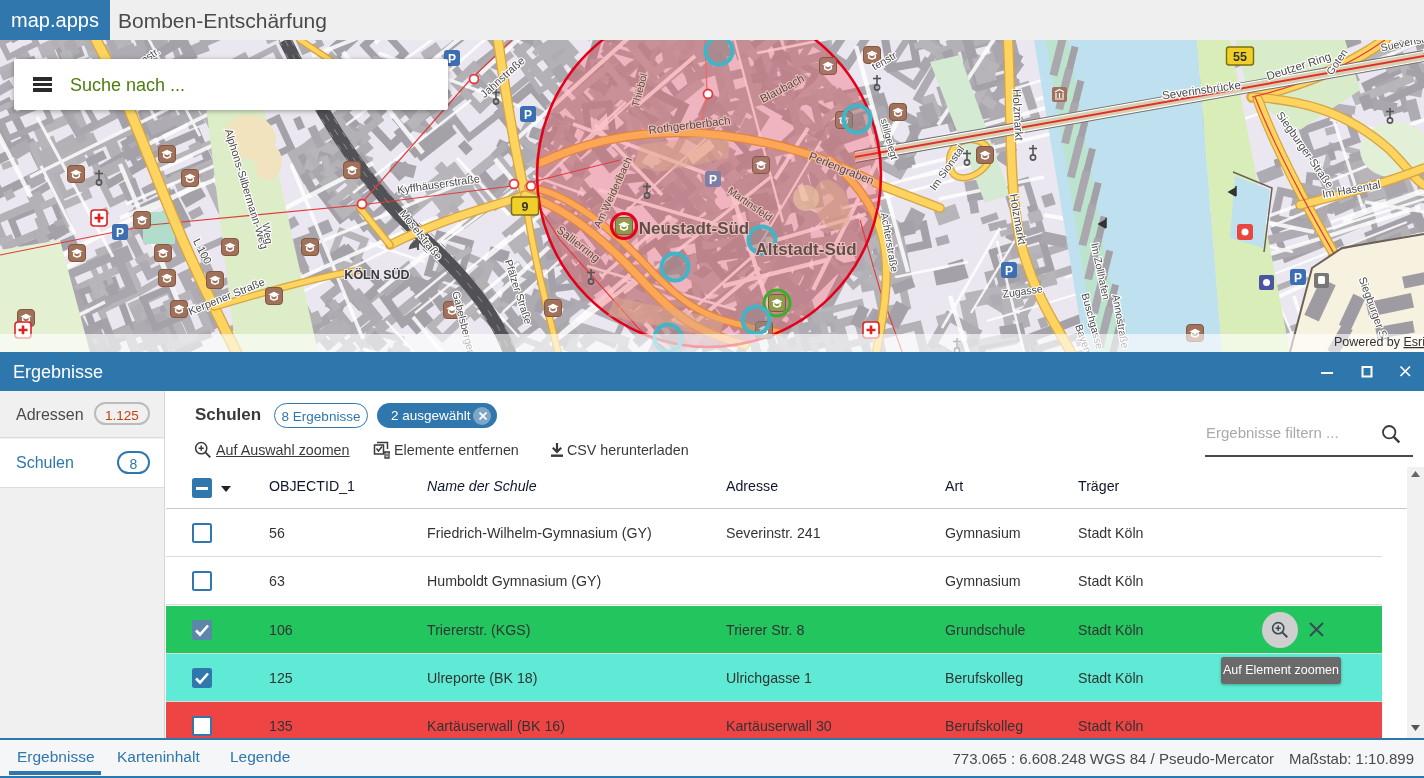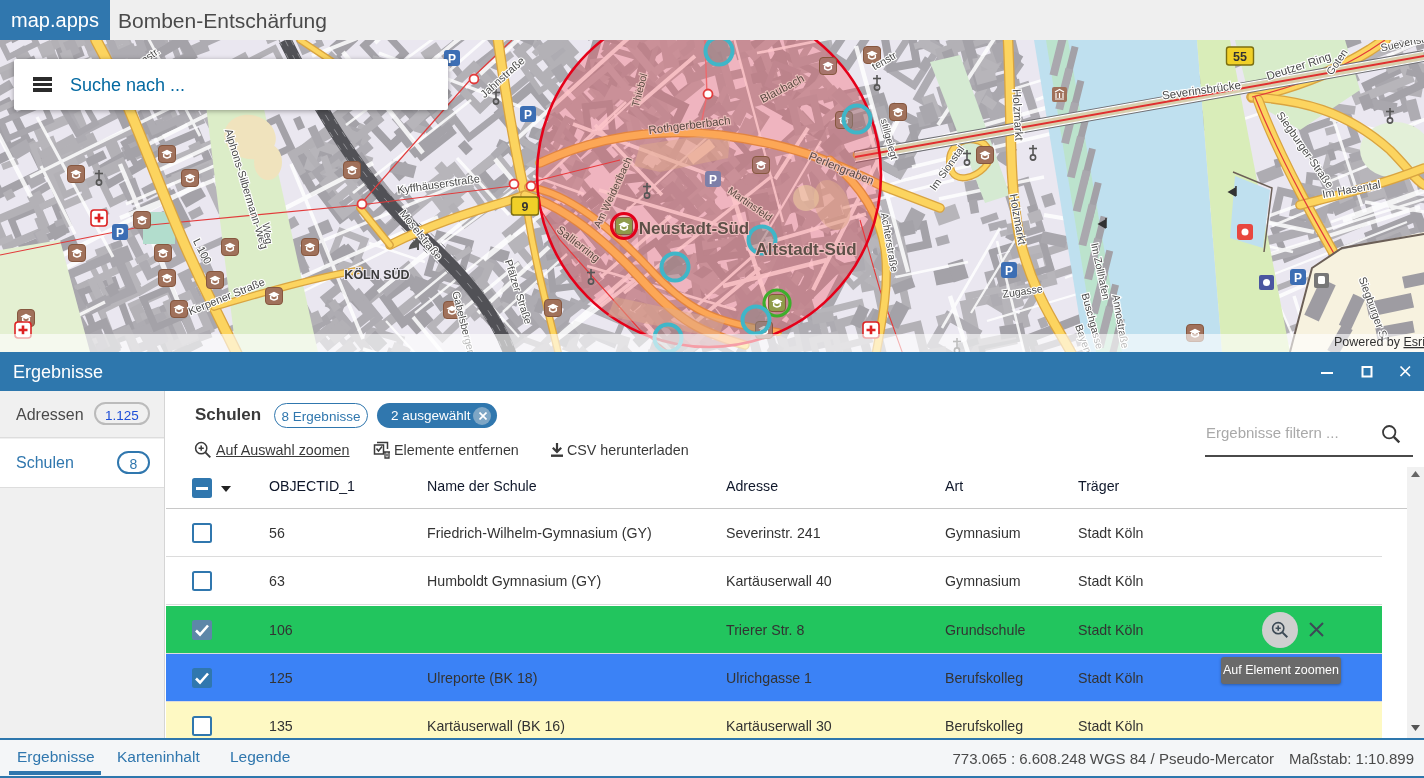--- a/index.html
+++ b/index.html
@@ -3,21 +3,21 @@
 *{margin:0;padding:0;box-sizing:border-box;}
 html,body{width:1424px;height:778px;overflow:hidden;font-family:"Liberation Sans",sans-serif;}
 .abs{position:absolute;}
 #header{left:0;top:0;width:1424px;height:40px;background:#efefef;}
 #logo{left:0;top:0;width:110px;height:40px;background:#3077ae;color:#fff;font-size:20px;line-height:40px;text-align:center;}
 #apptitle{left:118px;top:0;height:40px;line-height:41px;font-size:21px;color:#4a4a4a;}
 #map{left:0;top:40px;width:1424px;height:312px;overflow:hidden;background:#eae7f0;}
 #searchbox{left:14px;top:59px;width:434px;height:51px;background:#fff;border-radius:2px;box-shadow:0 1px 5px rgba(0,0,0,.35);}
 #hamb{left:33px;top:77px;width:19px;height:15px;}
 #hamb div{position:absolute;left:0;width:19px;height:3.6px;background:#2b2b2b;}
-#searchph{left:70px;top:59px;height:51px;line-height:52px;font-size:18px;color:#0369a1;}
+#searchph{left:70px;top:59px;height:51px;line-height:52px;font-size:18px;color:#4d7c0f;}
 #titlebar{left:0;top:352px;width:1424px;height:39px;background:#2e77ad;}
 #tbtitle{left:13px;top:0;height:39px;line-height:40px;font-size:18px;color:#fff;}
 #content{left:0;top:391px;width:1424px;height:347px;background:#fff;}
 #sidebar{left:0;top:0;width:165px;height:347px;background:#f0f0f0;border-right:1px solid #d5d5d5;}
 .sbrow{left:0;width:164px;height:47px;border-bottom:1px solid #ddd;}
 .sbrow .t{position:absolute;left:16px;top:0;height:47px;line-height:48px;font-size:16px;}
 .pill{position:absolute;border-radius:13px;text-align:center;}
 #main{left:166px;top:0;width:1258px;height:347px;}
 #h-schulen{left:29px;top:14px;font-size:17px;font-weight:bold;color:#3a3a3a;}
 .chippo{top:12px;height:25px;border-radius:13px;font-size:13.5px;line-height:25px;text-align:center;}
@@ -1439,21 +1439,21 @@
       <rect x="5" y="20" width="12" height="2" fill="#fff"></rect>
       <rect x="46.5" y="15" width="9" height="9.5" fill="none" stroke="#fff" stroke-width="2"></rect>
       <path d="M84.5,14.5 L94,24 M94,14.5 L84.5,24" stroke="#fff" stroke-width="1.7"></path>
     </svg>
 </div>
 
 <div id="content" class="abs">
   <div id="sidebar" class="abs">
     <div class="sbrow abs" style="top:0;background:#f0f0f0;">
       <div class="t" style="color:#4a4a4a;">Adressen</div>
-      <div class="pill" style="left:94px;top:11px;width:56px;height:23px;border:2px solid #bbb;color:#1d4ed8;font-size:13.5px;line-height:23px;">1.125</div>
+      <div class="pill" style="left:94px;top:11px;width:56px;height:23px;border:2px solid #bbb;color:#c2410c;font-size:13.5px;line-height:23px;">1.125</div>
     </div>
     <div class="sbrow abs" style="top:48px;background:#fff;height:49px;">
       <div class="t" style="color:#3077ae;">Schulen</div>
       <div class="pill" style="left:117px;top:12px;width:33px;height:23px;border:2px solid #3077ae;color:#3077ae;font-size:14px;line-height:23px;">8</div>
     </div>
   </div>
   <div id="main" class="abs">
     <div id="h-schulen" class="abs">Schulen</div>
     <div class="chippo abs" style="left:108px;width:94px;border:1.5px solid #3077ae;color:#3077ae;">8 Ergebnisse</div>
     <div class="chippo abs" style="left:211px;width:120px;background:#3077ae;color:#fff;">
@@ -1486,74 +1486,74 @@
         <circle cx="8.2" cy="8.2" r="6.2" fill="none" stroke="#3a3a3a" stroke-width="1.8"></circle>
         <path d="M12.8,12.8 L18.3,18.3" stroke="#3a3a3a" stroke-width="2.4"></path>
       </svg>
     <div id="filterline" class="abs"></div>
 
     <div id="hcb">
         <div></div>
       </div>
     <div id="hcaret"></div>
     <div class="hcell" style="left:103px;">OBJECTID_1</div>
-    <div class="hcell" style="left:261px;">Name der Schule</div>
+    <div class="hcell" style="left:261px;font-style:italic;">Name der Schule</div>
     <div class="hcell" style="left:560px;">Adresse</div>
     <div class="hcell" style="left:779px;">Art</div>
     <div class="hcell" style="left:912px;">Träger</div>
     <div class="abs" style="left:0;top:117px;width:1241px;height:1px;background:#c8c8c8;"></div>
     <div class="row abs" style="top:118.0px;background:#fff">
         <div class="cb off"></div>
         <div class="cell" style="left:103px">56</div>
         <div class="cell" style="left:261px">Friedrich-Wilhelm-Gymnasium (GY)</div>
         <div class="cell" style="left:560px">Severinstr. 241</div>
         <div class="cell" style="left:779px">Gymnasium</div>
         <div class="cell" style="left:912px">Stadt Köln</div>
       </div>
       <div class="row abs" style="top:166.3px;background:#fff">
         <div class="cb off"></div>
         <div class="cell" style="left:103px">63</div>
         <div class="cell" style="left:261px">Humboldt Gymnasium (GY)</div>
-        <div class="cell" style="left:560px">Kartäuserwall 40</div>
         <div class="cell" style="left:779px">Gymnasium</div>
         <div class="cell" style="left:912px">Stadt Köln</div>
       </div>
       <div class="row abs" style="top:214.6px;background:#22c55e">
         <div class="cb on" style="background:#5d87a8">
           <svg width="16" height="14" viewBox="0 0 16 14">
             <path d="M2,7.5 L6,11.5 L14,2.5" fill="none" stroke="#fff" stroke-width="2.6"></path>
           </svg>
         </div>
         <div class="cell" style="left:103px">106</div>
+        <div class="cell" style="left:261px">Triererstr. (KGS)</div>
         <div class="cell" style="left:560px">Trierer Str. 8</div>
         <div class="cell" style="left:779px">Grundschule</div>
         <div class="cell" style="left:912px">Stadt Köln</div>
         <div class="abs" style="left:1096px;top:6px;width:36px;height:36px;border-radius:50%;background:#cfcfcf;"></div>
         <svg class="abs" style="left:1105px;top:15px" width="18.0" height="18.0" viewBox="0 0 18 18">
           <circle cx="7.2" cy="7.2" r="5.6" fill="none" stroke="#3d4a56" stroke-width="1.6"></circle>
           <path d="M7.2,4.6 V9.8 M4.6,7.2 H9.8" stroke="#3d4a56" stroke-width="1.6"></path>
           <path d="M11.4,11.4 L16.3,16.3" stroke="#3d4a56" stroke-width="2.0"></path>
         </svg>
         <svg class="abs" style="left:1142px;top:15px" width="17" height="17">
           <path d="M2,2 L15,15 M15,2 L2,15" stroke="#3d4a56" stroke-width="2"></path>
         </svg>
       </div>
-      <div class="row abs" style="top:262.9px;background:#3b82f6">
+      <div class="row abs" style="top:262.9px;background:#5eead4">
         <div class="cb on" style="background:#3077ae">
           <svg width="16" height="14" viewBox="0 0 16 14">
             <path d="M2,7.5 L6,11.5 L14,2.5" fill="none" stroke="#fff" stroke-width="2.6"></path>
           </svg>
         </div>
         <div class="cell" style="left:103px">125</div>
         <div class="cell" style="left:261px">Ulreporte (BK 18)</div>
         <div class="cell" style="left:560px">Ulrichgasse 1</div>
         <div class="cell" style="left:779px">Berufskolleg</div>
         <div class="cell" style="left:912px">Stadt Köln</div>
       </div>
-      <div class="row abs" style="top:311.2px;background:#fef9c3">
+      <div class="row abs" style="top:311.2px;background:#ef4444">
         <div class="cb off"></div>
         <div class="cell" style="left:103px">135</div>
         <div class="cell" style="left:261px">Kartäuserwall (BK 16)</div>
         <div class="cell" style="left:560px">Kartäuserwall 30</div>
         <div class="cell" style="left:779px">Berufskolleg</div>
         <div class="cell" style="left:912px">Stadt Köln</div>
       </div>
     <div id="tooltip" class="abs">Auf Element zoomen</div>
   </div>
   <div id="scroll" class="abs" style="top:76px;height:271px;">

